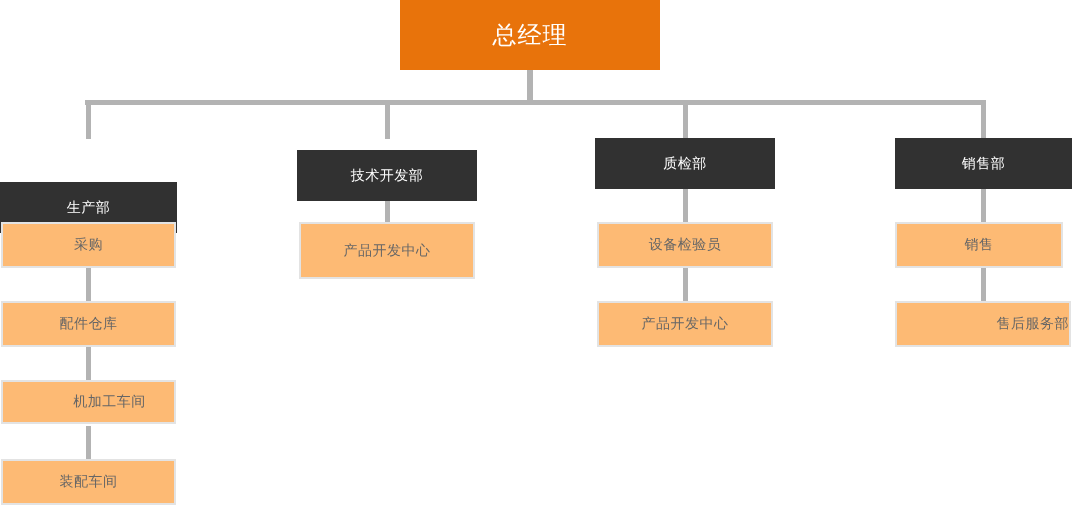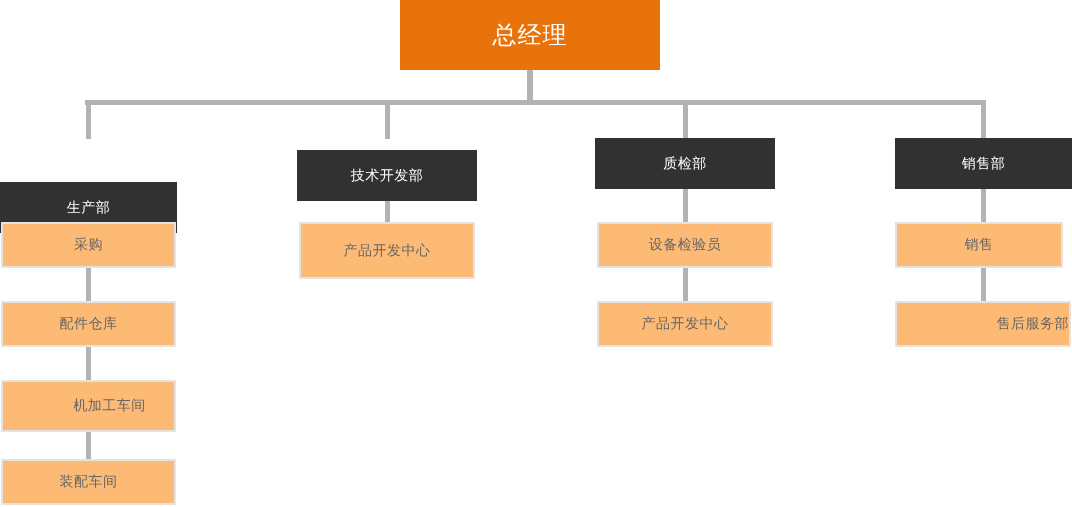--- a/index.html
+++ b/index.html
@@ -76,21 +76,21 @@
   <div class="node dept-box" style="left:895px;top:138px;width:177px;height:51px;">
     <span>销售部</span>
   </div>
 
   <div class="node leaf-box" style="left:1px;top:222px;width:175px;height:46px;">
     <span>采购</span>
   </div>
   <div class="node leaf-box" style="left:1px;top:301px;width:175px;height:46px;">
     <span>配件仓库</span>
   </div>
-  <div class="node leaf-box" style="left:1px;top:380px;width:175px;height:52px;padding-left:42px;">
+  <div class="node leaf-box" style="left:1px;top:380px;width:175px;height:44px;padding-left:42px;">
     <span>机加工车间</span>
   </div>
   <div class="node leaf-box" style="left:1px;top:459px;width:175px;height:46px;">
     <span>装配车间</span>
   </div>
 
   <div class="node leaf-box" style="left:299px;top:222px;width:176px;height:57px;">
     <span>产品开发中心</span>
   </div>
 

